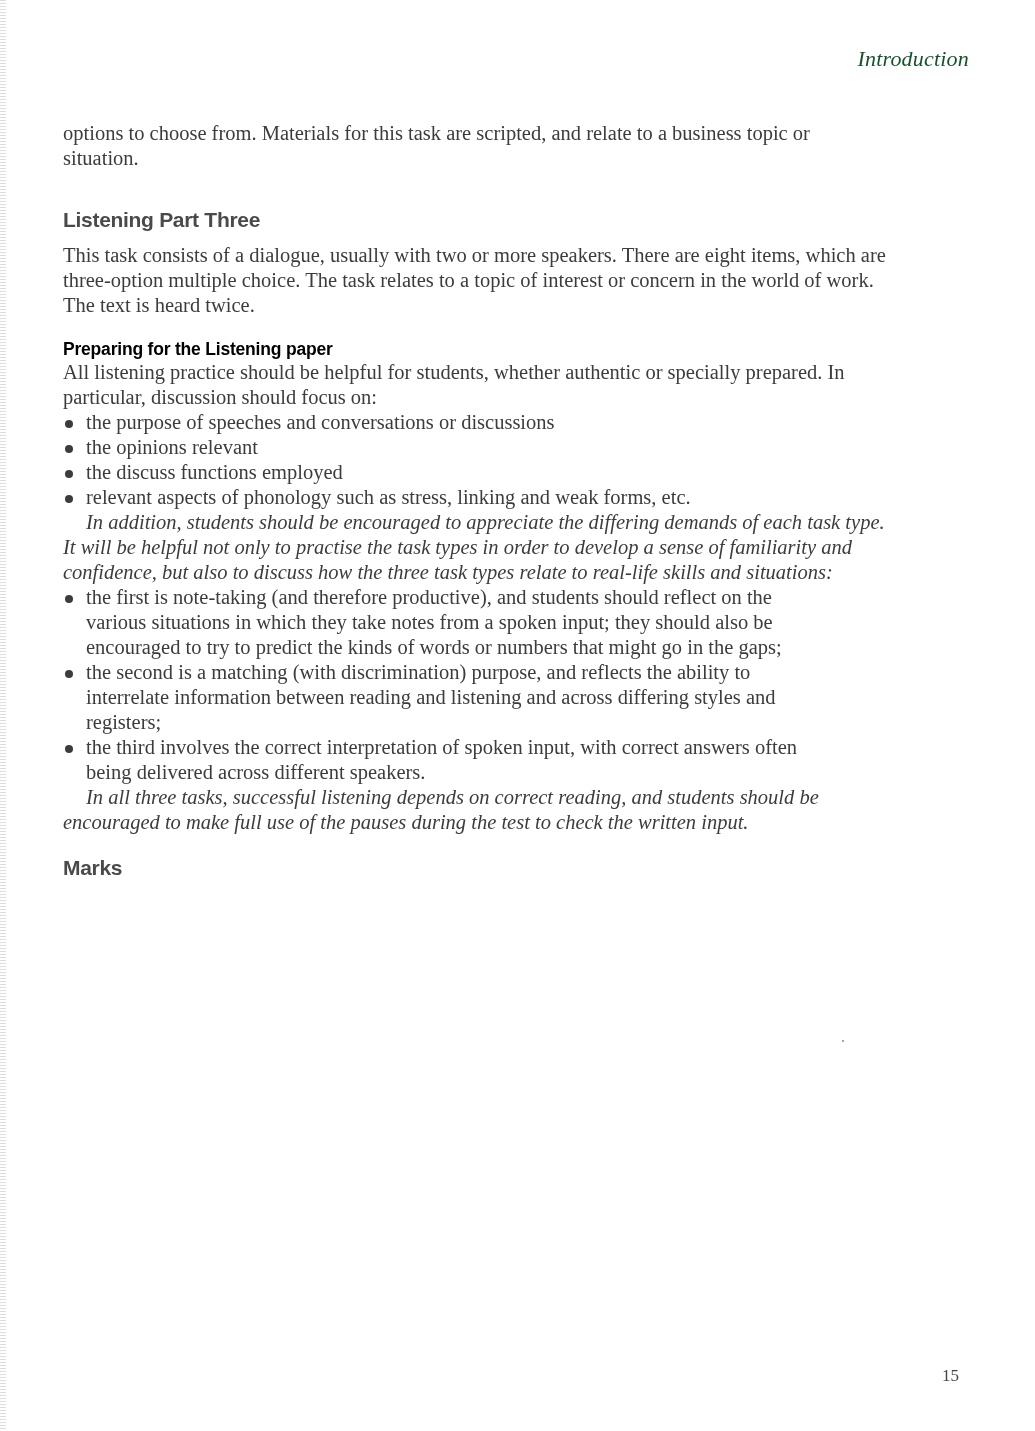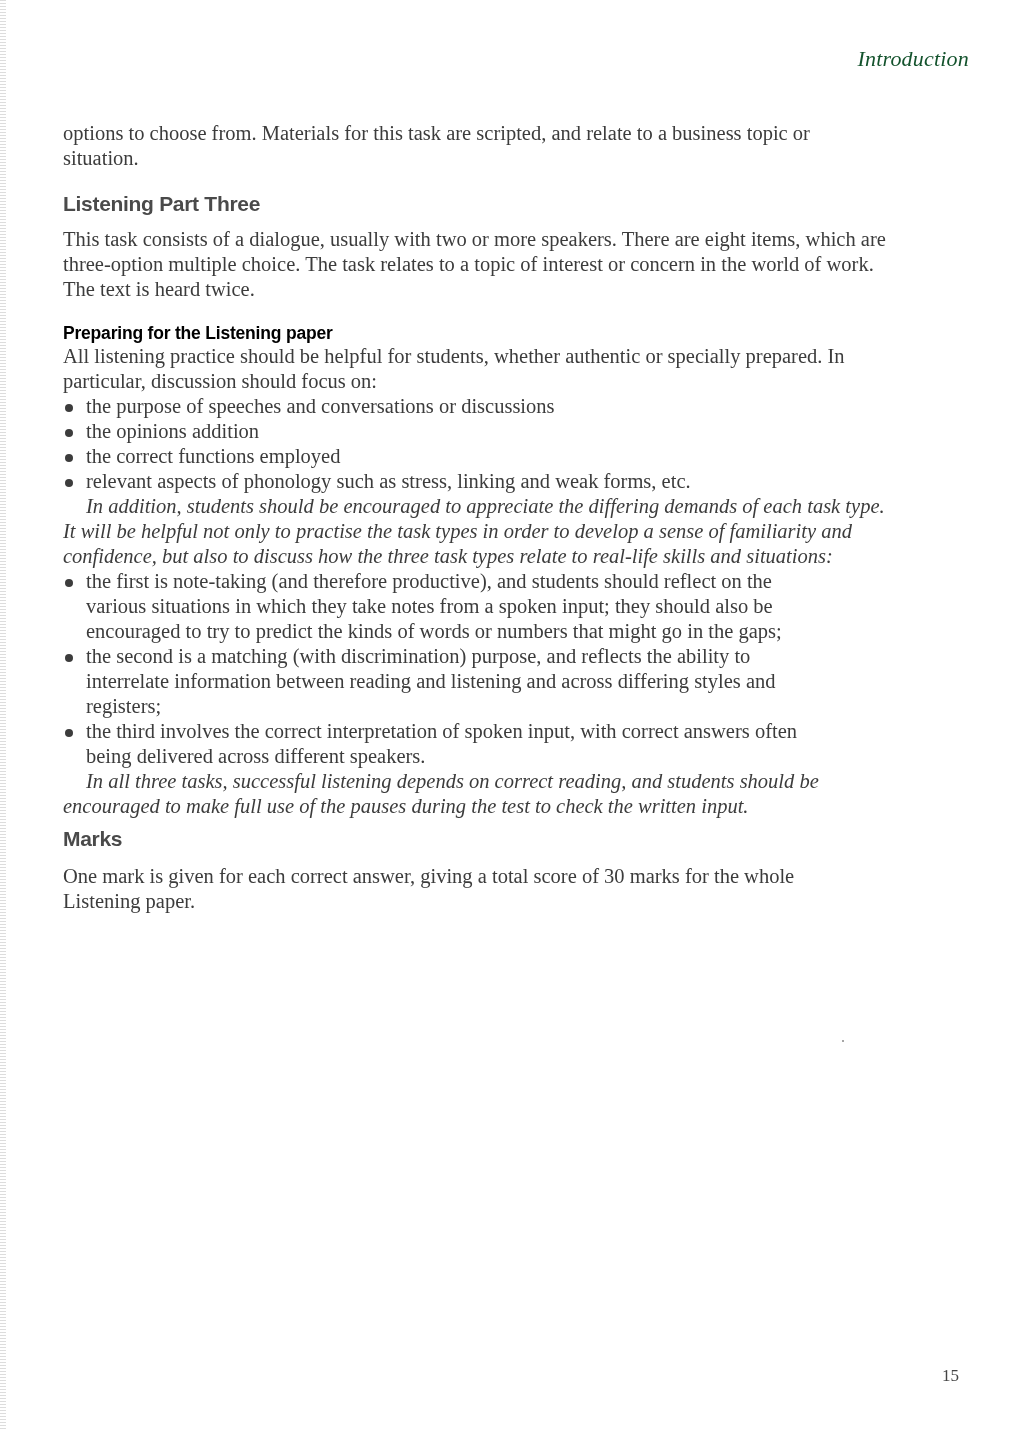--- a/index.html
+++ b/index.html
@@ -65,42 +65,41 @@
 </head>
 <body>
 
 <div class="scan-edge"></div>
 
 <div class="running-head">Introduction</div>
 
 <div class="content">
   <p style="width:800px;">options to choose from. Materials for this task are scripted, and relate to a business topic or situation.</p>
 
-  <h2 class="h2" style="margin-top:20px;">Listening Part Three</h2>
+  <h2 class="h2" style="margin-top:36px;">Listening Part Three</h2>
   <p style="margin-top:10px;width:825px;">This task consists of a dialogue, usually with two or more speakers. There are eight items, which are three-option multiple choice. The task relates to a topic of interest or concern in the world of work. The text is heard twice.</p>
 
   <h3 class="h3" style="margin-top:20px;">Preparing for the Listening paper</h3>
   <p style="margin-top:0;width:800px;">All listening practice should be helpful for students, whether authentic or specially prepared. In particular, discussion should focus on:</p>
 
   <ul class="bullets">
     <li>the purpose of speeches and conversations or discussions</li>
-    <li>the opinions addition</li>
-    <li>the correct functions employed</li>
+    <li>the opinions relevant</li>
+    <li>the discuss functions employed</li>
     <li>relevant aspects of phonology such as stress, linking and weak forms, etc.</li>
   </ul>
 
   <p class="indent" style="width:830px;">In addition, students should be encouraged to appreciate the differing demands of each task type. It will be helpful not only to practise the task types in order to develop a sense of familiarity and confidence, but also to discuss how the three task types relate to real-life skills and situations:</p>
 
   <ul class="bullets" style="width:770px;">
     <li>the first is note-taking (and therefore productive), and students should reflect on the various situations in which they take notes from a spoken input; they should also be encouraged to try to predict the kinds of words or numbers that might go in the gaps;</li>
     <li>the second is a matching (with discrimination) purpose, and reflects the ability to interrelate information between reading and listening and across differing styles and registers;</li>
     <li>the third involves the correct interpretation of spoken input, with correct answers often being delivered across different speakers.</li>
   </ul>
 
   <p class="indent" style="width:790px;">In all three tasks, successful listening depends on correct reading, and students should be encouraged to make full use of the pauses during the test to check the written input.</p>
 
-  <h2 class="h2" style="margin-top:7px;">Marks</h2>
-  <p style="margin-top:12px;width:770px;">One mark is given for each correct answer, giving a total score of 30 marks for the whole Listening paper.</p>
+  <h2 class="h2" style="margin-top:20px;">Marks</h2>
 </div>
 
 <div class="stray-dot"></div>
 
 <div class="page-number">15</div>
 
 </body></html>

